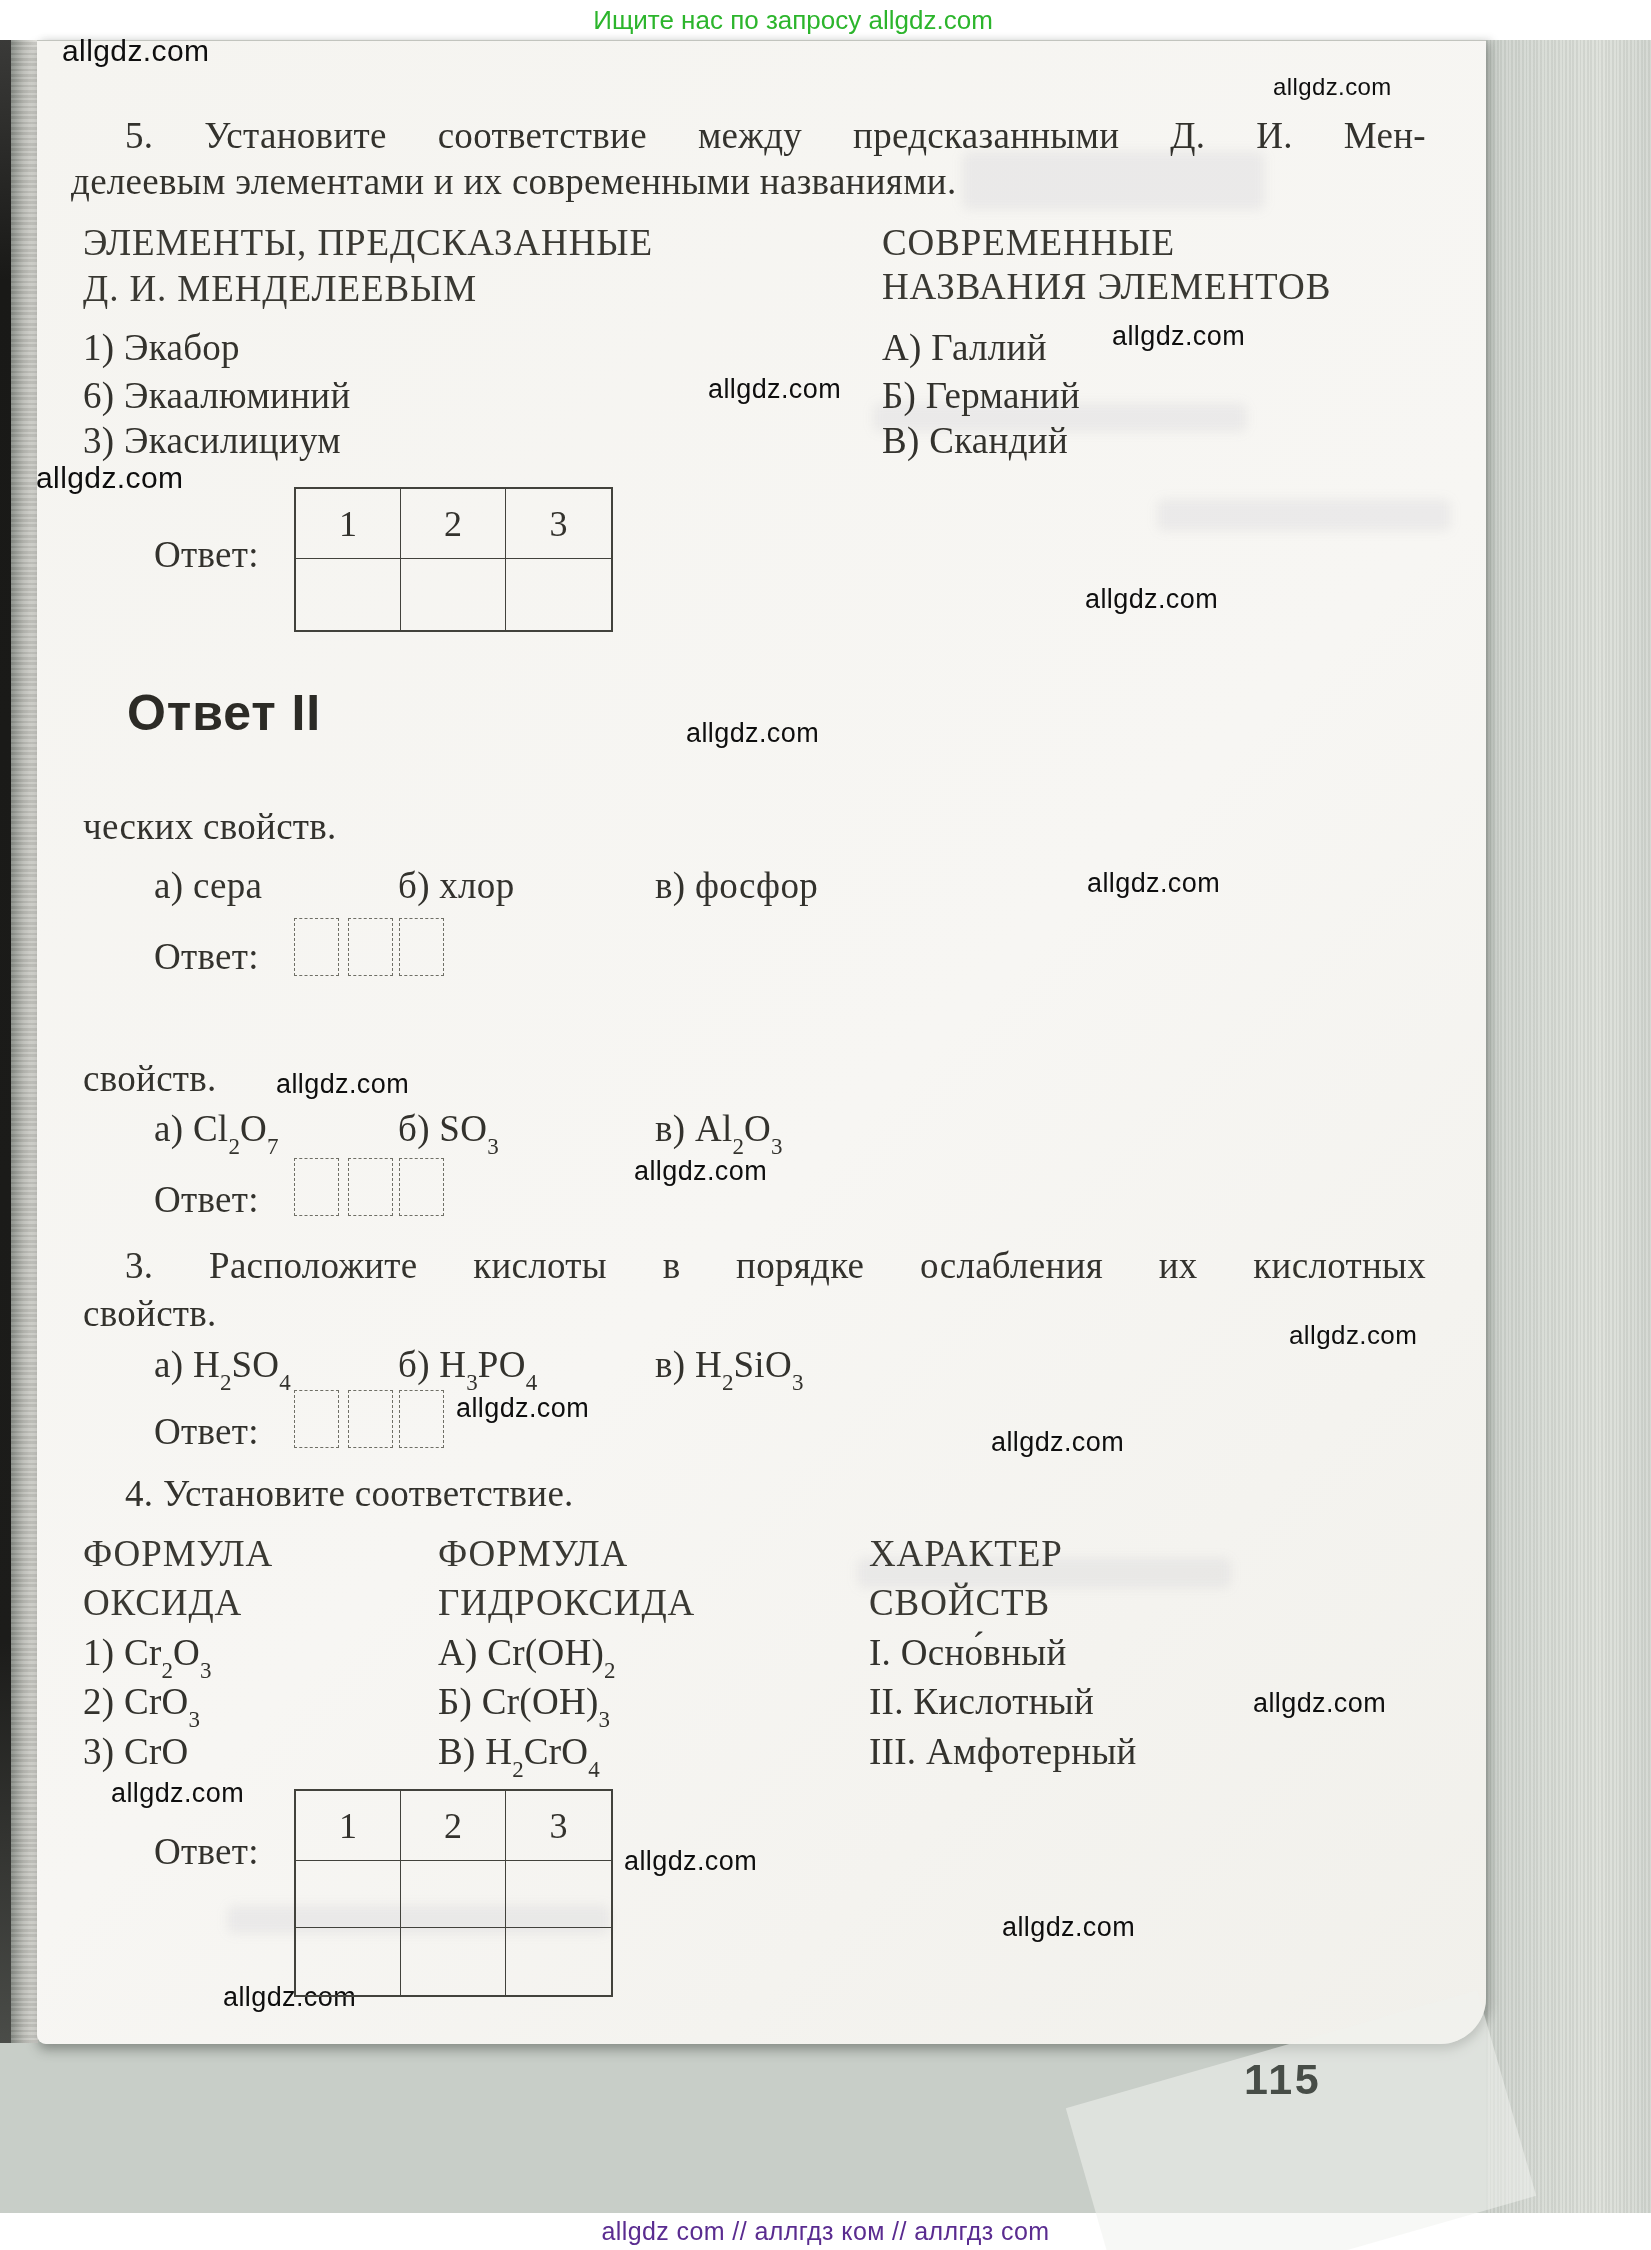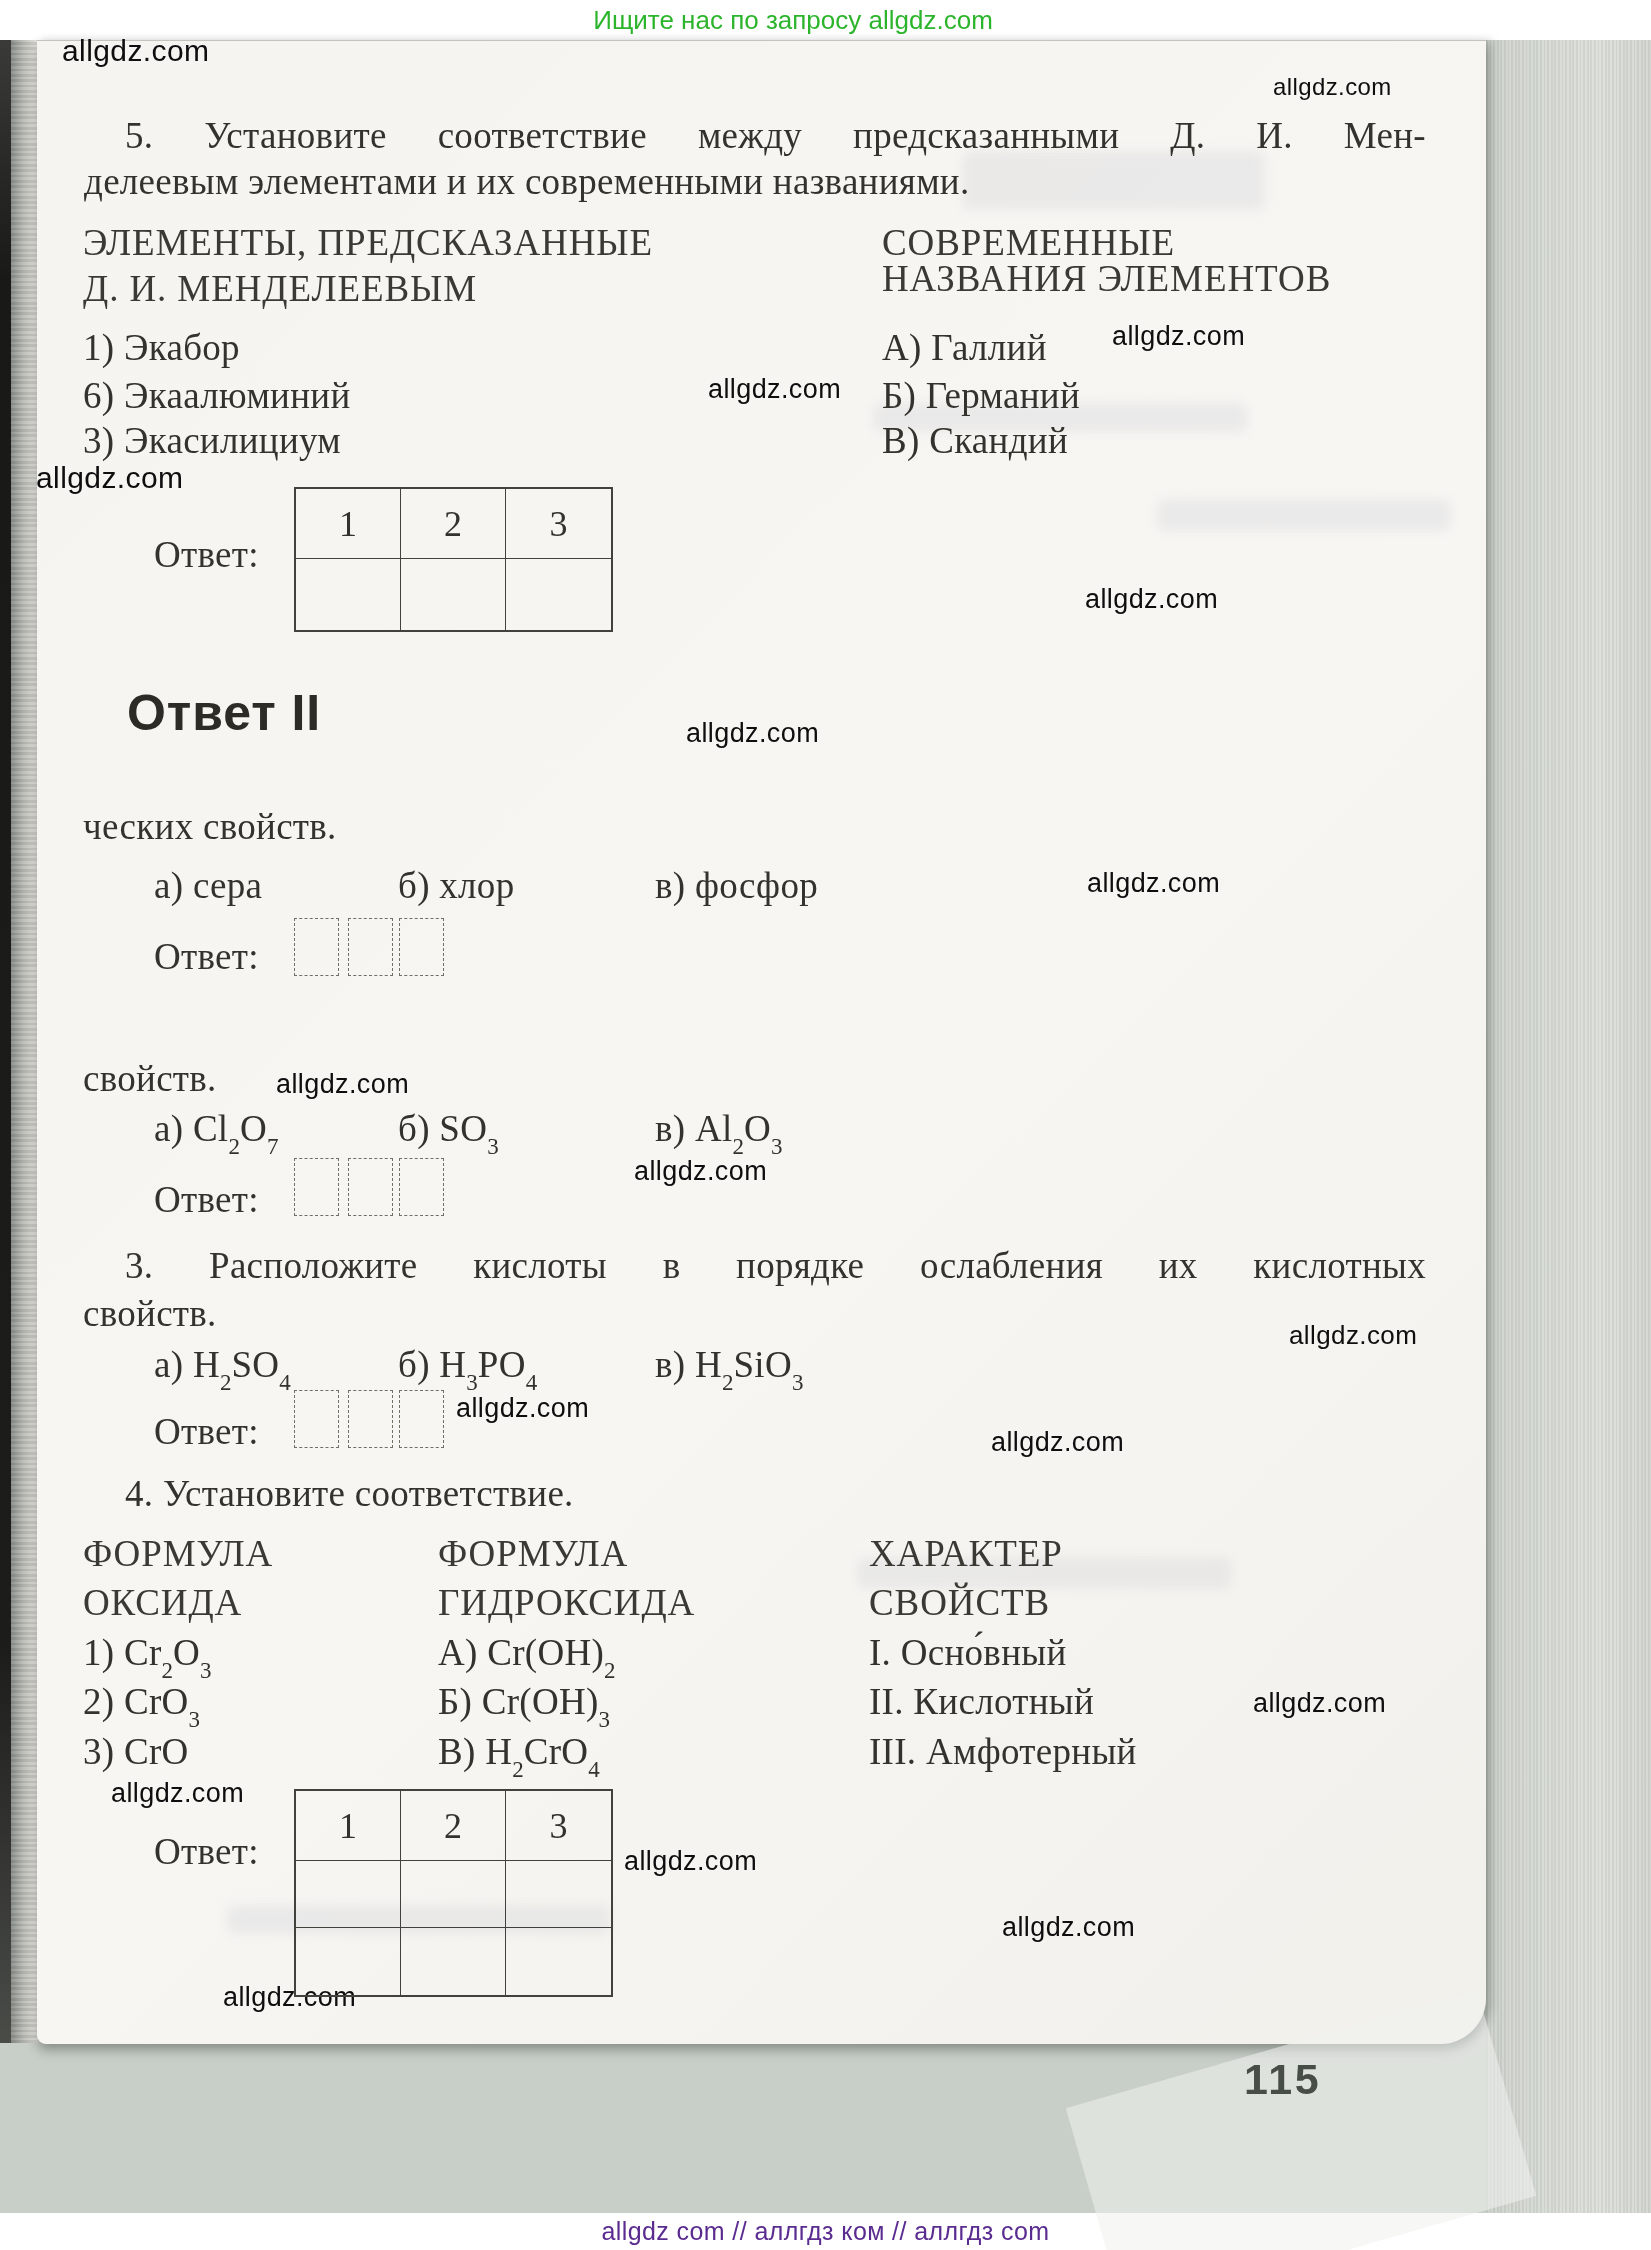--- a/index.html
+++ b/index.html
@@ -84,26 +84,26 @@
   <div class="wm" style="left:1289px;top:1322px;font-size:26px">allgdz.com</div>
   <div class="wm" style="left:456px;top:1395px;font-size:27px">allgdz.com</div>
   <div class="wm" style="left:991px;top:1429px;font-size:27px">allgdz.com</div>
   <div class="wm" style="left:1253px;top:1690px;font-size:27px">allgdz.com</div>
   <div class="wm" style="left:111px;top:1780px;font-size:27px">allgdz.com</div>
   <div class="wm" style="left:624px;top:1848px;font-size:27px">allgdz.com</div>
   <div class="wm" style="left:1002px;top:1914px;font-size:27px">allgdz.com</div>
   <div class="wm" style="left:223px;top:1984px;font-size:27px">allgdz.com</div>
 
   <div class="t jl" style="left:125px;top:116px;width:1301px">5. Установите соответствие между предсказанными Д. И. Мен-</div>
-  <div class="t" style="left:84px;top:162px">делеевым элементами и их современными названиями.</div>
+  <div class="t" style="left:71px;top:162px">делеевым элементами и их современными названиями.</div>
 
   <div class="t caps" style="left:83px;top:269px">Д. И. МЕНДЕЛЕЕВЫМ</div>
   <div class="t caps" style="left:83px;top:223px">ЭЛЕМЕНТЫ, ПРЕДСКАЗАННЫЕ</div>
   <div class="t caps" style="left:882px;top:223px">СОВРЕМЕННЫЕ</div>
-  <div class="t caps" style="left:882px;top:259px">НАЗВАНИЯ ЭЛЕМЕНТОВ</div>
+  <div class="t caps" style="left:882px;top:267px">НАЗВАНИЯ ЭЛЕМЕНТОВ</div>
 
   <div class="t" style="left:83px;top:328px">1) Экабор</div>
   <div class="t" style="left:83px;top:376px">6) Экаалюминий</div>
   <div class="t" style="left:83px;top:421px">3) Экасилициум</div>
   <div class="t" style="left:882px;top:328px">А) Галлий</div>
   <div class="t" style="left:882px;top:376px">Б) Германий</div>
   <div class="t" style="left:882px;top:421px">В) Скандий</div>
 
   <div class="t" style="left:154px;top:535px">Ответ:</div>
   <div class="tbl" style="top:487px;grid-template-rows:70px 71px">

